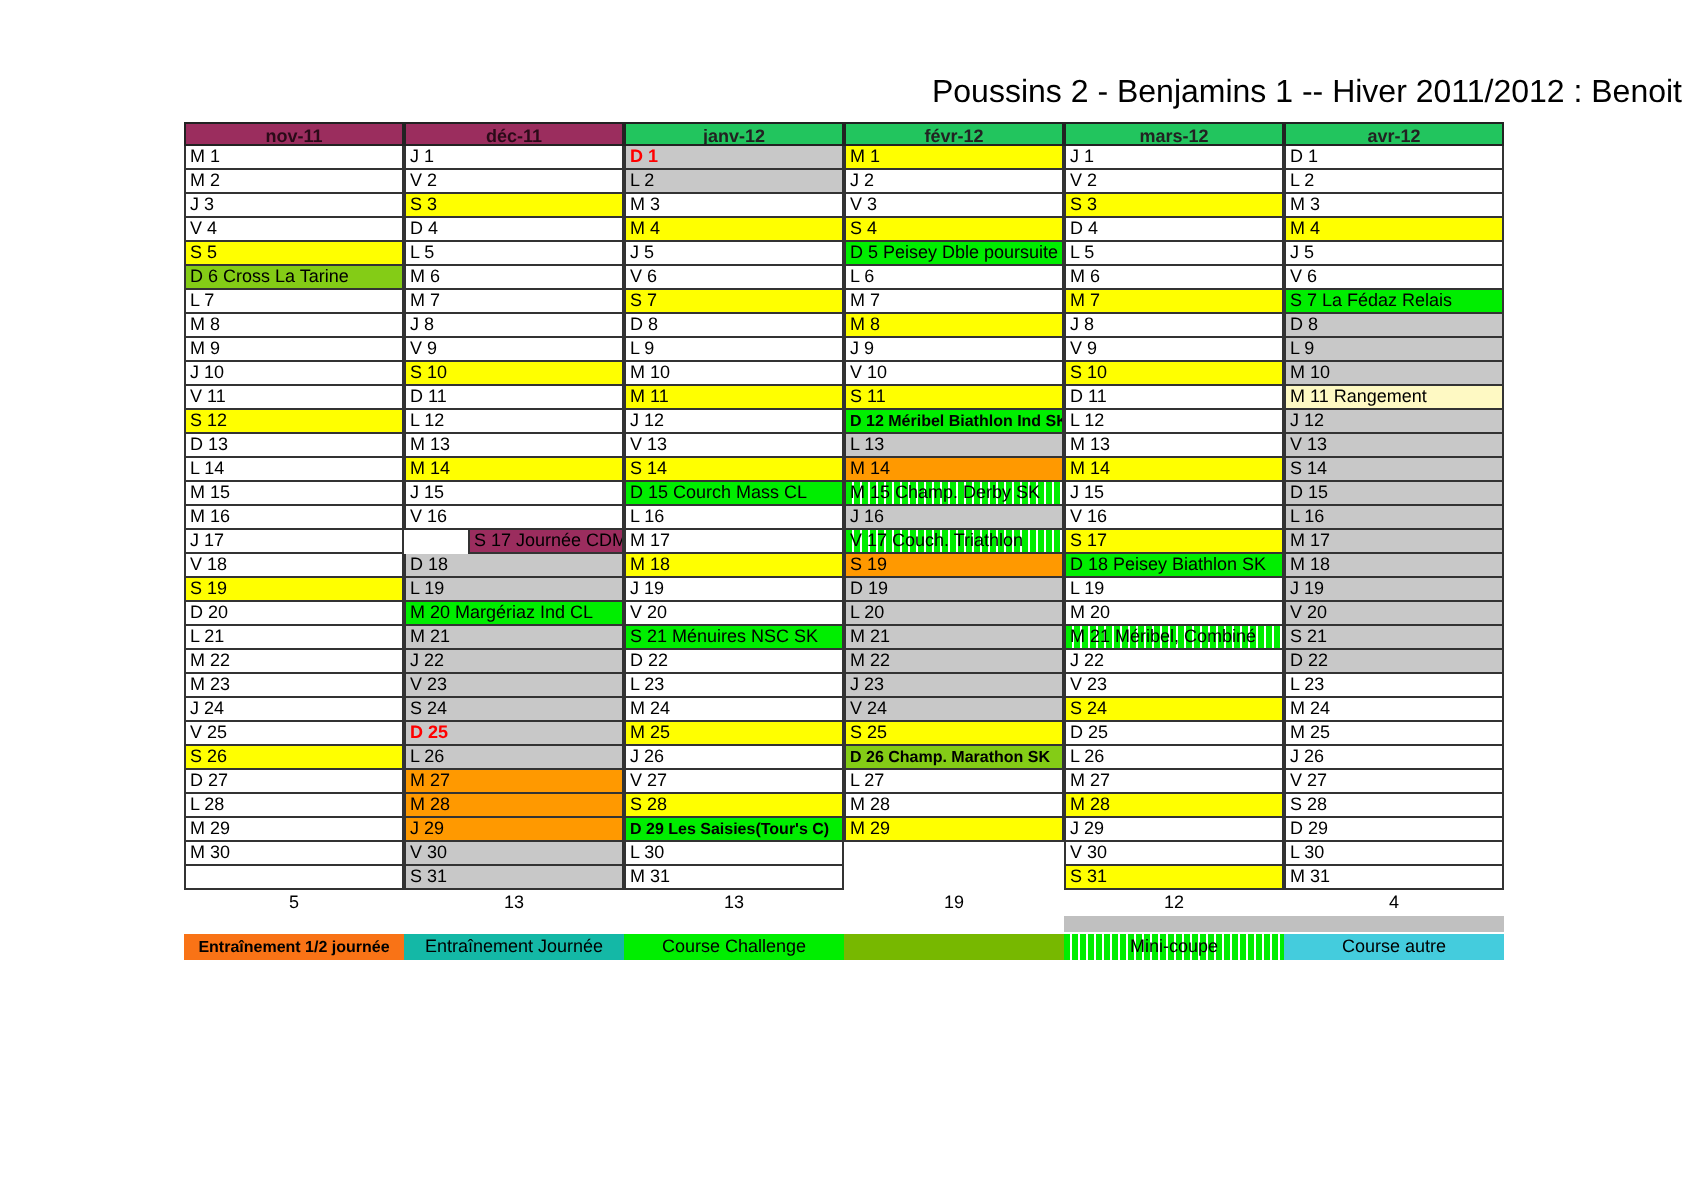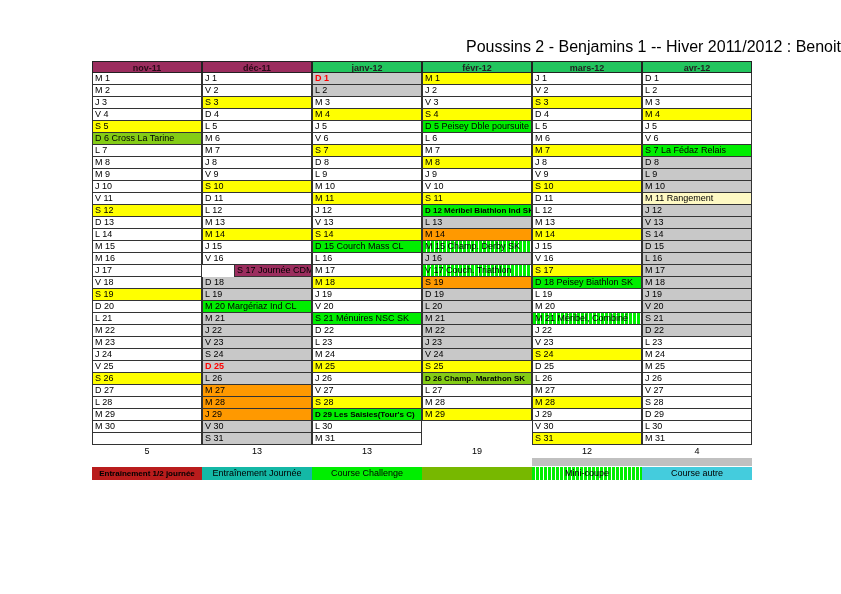--- a/index.html
+++ b/index.html
@@ -24,21 +24,21 @@
   .green-stripe { background: repeating-linear-gradient(90deg, #00ee00 0 3px, #ffffff 3px 4px); }
   .cyan { background: #84cc16; }
   .purple { background: #9b2d5e; margin-left: 32px; }
   .red { background: #fef9c3; }
   .redtext { color: #ff0000; font-weight: bold; }
   .boldtxt { font-weight: bold; font-size: 8px; }
   .counts { position: absolute; left: 92px; top: 446px; display: flex; }
   .count { width: 110px; text-align: center; font-size: 9px; }
   .legend { position: absolute; left: 92px; top: 467px; display: flex; }
   .leg { width: 110px; height: 13px; line-height: 13px; text-align: center; font-size: 9px; white-space: nowrap; overflow: hidden; }
-  .leg.y { background: #b91c1c; font-weight: bold; font-size: 8px; }
+  .leg.y { background: #f97316; font-weight: bold; font-size: 8px; }
   .leg.o { background: #14b8a6; }
   .leg.g { background: #00ee00; }
   .leg.og { background: #77b800; }
   .leg.mg { background: repeating-linear-gradient(90deg, #00ee00 0 3px, #ffffff 3px 4px); }
   .leg.c { background: #44ccdd; }
   .greybar { position: absolute; left: 532px; top: 458px; width: 220px; height: 8px; background: #c0c0c0; }
 </style>
 </head>
 <body>
 

